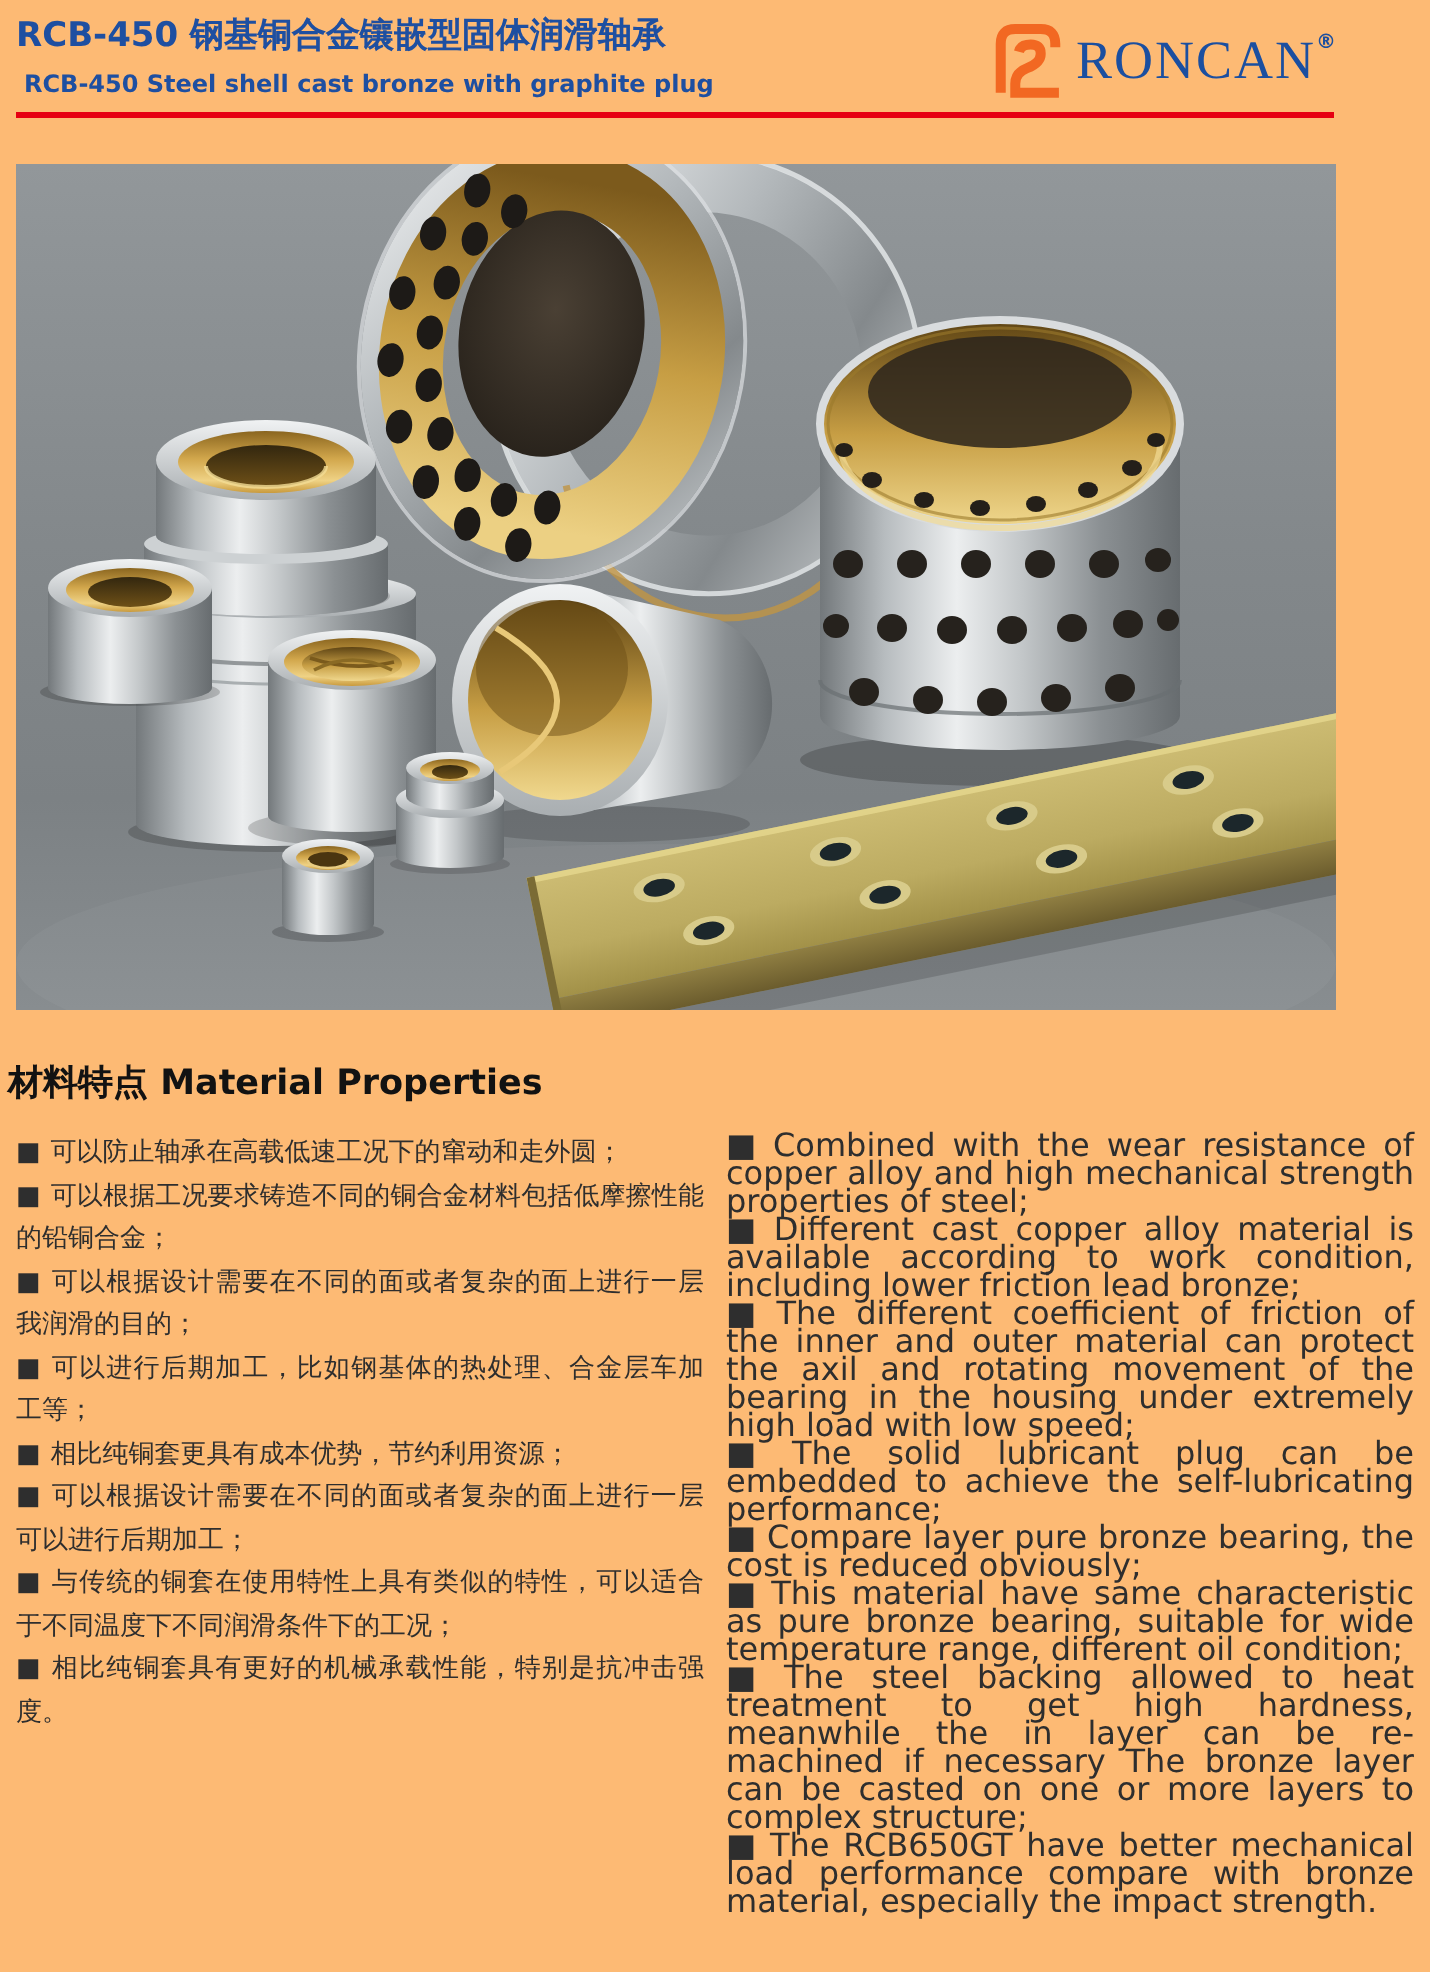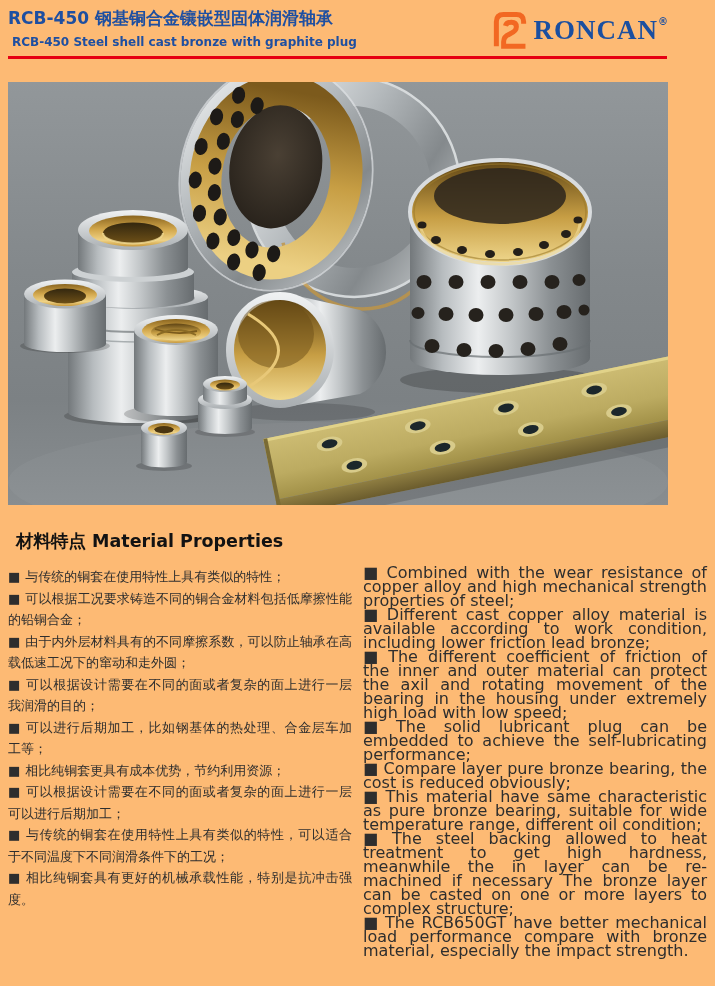--- a/index.html
+++ b/index.html
@@ -5,32 +5,32 @@
   html,body{margin:0;padding:0;background:#fff;}
   .page{position:relative;width:715px;height:986px;background:#fdba74;overflow:hidden;
         font-family:"DejaVu Sans","Liberation Sans",sans-serif;}
 
   
   .header{position:absolute;left:8px;top:7px;right:8px;height:48px;}
   .title-zh{margin:0;font-size:17px;font-weight:bold;color:#1E4FA1;line-height:22px;}
   .title-en{margin:4px;font-size:12px;font-weight:bold;color:#1E4FA1;line-height:19px;}
   .logo{position:absolute;right:39px;top:2px;display:flex;align-items:center;}
   .logo svg{display:block;margin-right:4px;}
-  .brand{font-family:"Liberation Serif","DejaVu Serif",serif;font-weight:bold;
+  .brand{font-family:"Liberation Serif","DejaVu Serif",serif;font-weight:normal;
          font-size:27px;color:#1B4FA0;letter-spacing:1px;line-height:40px;}
   .reg{font-size:10px;color:#1B4FA0;vertical-align:top;position:relative;top:-9px;font-weight:bold;}
 
   .divider{position:absolute;left:8px;top:56px;width:659px;height:3px;background:#E60012;}
 
   
   .photo{position:absolute;left:8px;top:82px;width:660px;height:423px;margin:0;}
   .photo svg{display:block;}
 
   
-  .section-heading{position:absolute;left:16px;top:529px;margin:0;
+  .section-heading{position:absolute;left:4px;top:529px;margin:0;
         font-size:17.5px;font-weight:bold;color:#121212;}
   .columns{position:absolute;left:8px;top:566px;width:699px;display:flex;gap:11px;}
   .col{width:344px;}
   .item{margin:0;text-align:justify;color:#2E2E2E;}
   .col-zh .item{font-size:13px;line-height:21.5px;}
   .col-en .item{font-size:16px;line-height:14px;}
   .sq{margin-right:5px;}
 </style>
 </head>
 <body>
@@ -267,23 +267,22 @@
             <ellipse cx="612" cy="360" rx="8" ry="4.3" fill="#1C272B"></ellipse>
         </g>
       </g>
     </svg>
   </figure>
 
   <h3 class="section-heading">材料特点 Material Properties</h3>
 
   <div class="columns">
     <div class="col col-zh">
-      <p class="item"><span class="sq">■</span><span>与传统的铜套在使用特性上具有类似的特性；</span></p>
+      <p class="item"><span class="sq">■</span><span>可以防止轴承在高载低速工况下的窜动和走外圆；</span></p>
       <p class="item"><span class="sq">■</span><span>可以根据工况要求铸造不同的铜合金材料包括低摩擦性能的铅铜合金；</span></p>
-      <p class="item"><span class="sq">■</span><span>由于内外层材料具有的不同摩擦系数，可以防止轴承在高载低速工况下的窜动和走外圆；</span></p>
       <p class="item"><span class="sq">■</span><span>可以根据设计需要在不同的面或者复杂的面上进行一层 我润滑的目的；</span></p>
       <p class="item"><span class="sq">■</span><span>可以进行后期加工，比如钢基体的热处理、合金层车加 工等；</span></p>
       <p class="item"><span class="sq">■</span><span>相比纯铜套更具有成本优势，节约利用资源；</span></p>
       <p class="item"><span class="sq">■</span><span>可以根据设计需要在不同的面或者复杂的面上进行一层 可以进行后期加工；</span></p>
       <p class="item"><span class="sq">■</span><span>与传统的铜套在使用特性上具有类似的特性，可以适合 于不同温度下不同润滑条件下的工况；</span></p>
       <p class="item"><span class="sq">■</span><span>相比纯铜套具有更好的机械承载性能，特别是抗冲击强度。</span></p>
     </div>
     <div class="col col-en">
       <p class="item"><span class="sq">■</span><span>Combined with the wear resistance of copper alloy and high mechanical strength properties of steel;</span></p>
       <p class="item"><span class="sq">■</span><span>Different cast copper alloy material is available according to work condition, including lower friction lead bronze;</span></p>

